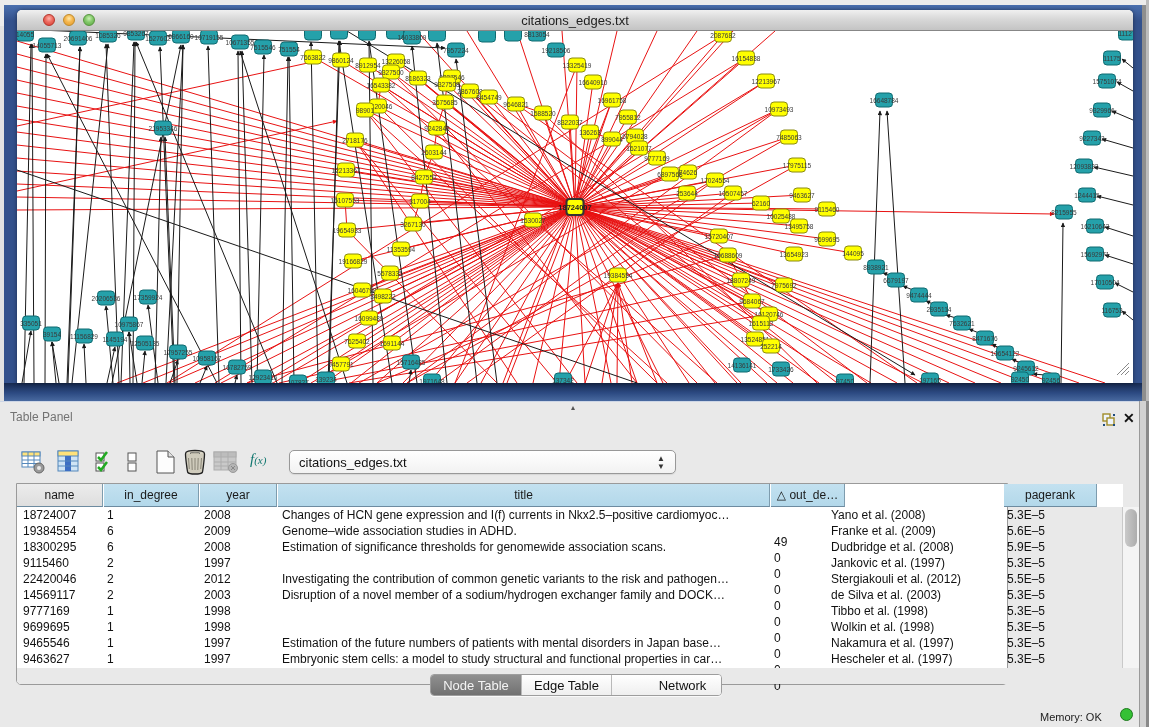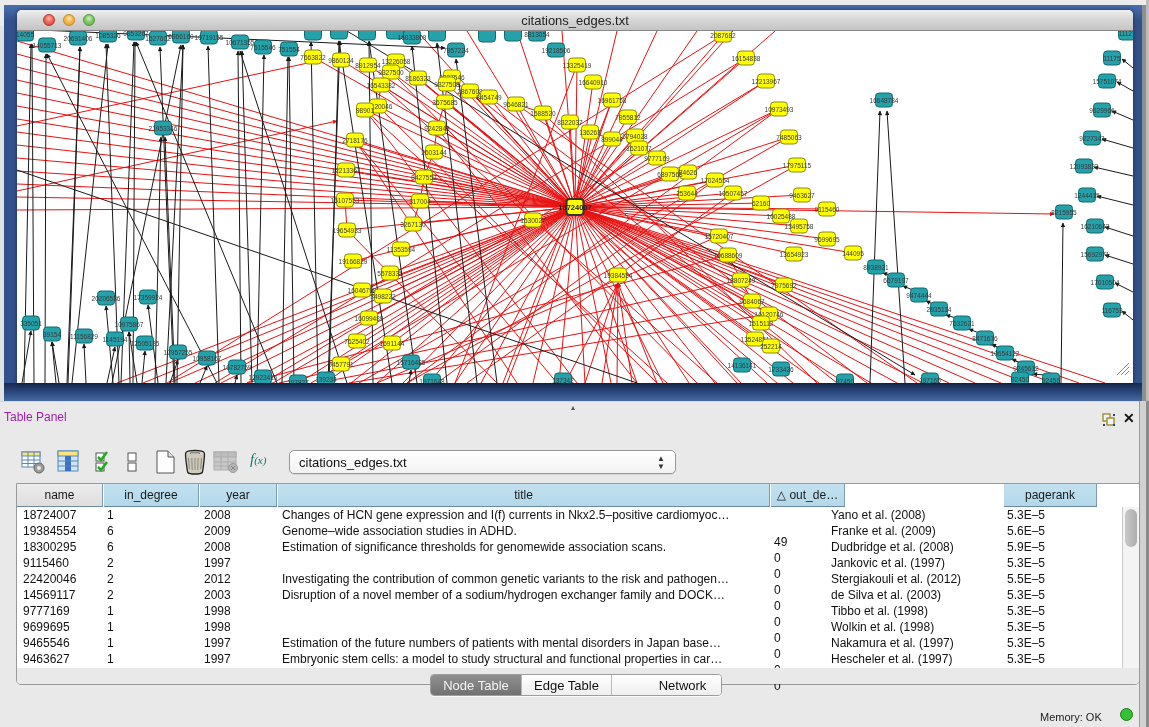--- a/index.html
+++ b/index.html
@@ -9,30 +9,30 @@
 #grayR2 { position:absolute; left:1146px; top:0; width:3px; height:401px; background:#bcbcbc; }
 #win { position:absolute; left:17px; top:10px; width:1116px; height:373px; border-radius:5px 5px 0 0; background:#fff; box-shadow:0 0 4px rgba(0,0,0,.45); }
 #titlebar { position:absolute; left:0; top:0; width:1116px; height:21px; border-radius:5px 5px 0 0; background:linear-gradient(180deg,#f0f0f0 0%,#d8d8d8 45%,#c4c4c4 100%); border-bottom:1px solid #878787; }
 #titlebar .t { position:absolute; left:0; right:0; top:3px; text-align:center; font-size:13px; color:#222; }
 .tl { position:absolute; top:4px; width:12px; height:12px; border-radius:50%; }
 #tl1 { left:26px; background:radial-gradient(circle at 50% 35%, #ffb2aa 0%, #ec6b60 45%, #d83b30 100%); border:1px solid #b5352b; }
 #tl2 { left:46px; background:radial-gradient(circle at 50% 35%, #ffe9a8 0%, #f5b64d 45%, #e29a2e 100%); border:1px solid #c08b29; }
 #tl3 { left:66px; background:radial-gradient(circle at 50% 35%, #c9f0b2 0%, #84c96b 45%, #5aa943 100%); border:1px solid #57953f; }
 #panel { position:absolute; left:0; top:401px; width:1149px; height:326px; background:#e9e9e9; }
 #phead { position:absolute; left:0; top:0; width:1149px; height:30px; background:#e9e9e9; border-top:1px solid #cdd6e6; }
-#phead .pt { position:absolute; left:4px; top:8px; font-size:12px; color:#a21caf;text-align:center; }
+#phead .pt { position:absolute; left:10px; top:8px; font-size:12px; color:#737373;text-align:center; }
 #dragarrow { position:absolute; left:571px; top:1px; font-size:8px; color:#555; }
 #floatico { position:absolute; left:1102px; top:11px; width:14px; height:14px; }
 #closeico { position:absolute; left:1123px; top:8px; font-size:14px; font-weight:bold; color:#111; }
 #toolbar { position:absolute; left:16px; top:48px; width:1110px; height:26px; }
 .tico { position:absolute; top:0; }
 #combo { position:absolute; left:273px; top:1px; width:387px; height:24px; border:1px solid #989898; border-radius:5px; background:linear-gradient(180deg,#ffffff 0%,#f2f2f2 100%); box-shadow:0 1px 1px rgba(0,0,0,.08); }
 #combo .ct { position:absolute; left:9px; top:4px; font-size:13px; color:#111; }
 #combo .ar { position:absolute; right:10px; top:4px; font-size:8px; color:#333; line-height:8px; text-align:center; }
-#tbox { position:absolute; left:16px; top:82px; width:1124px; height:202px; background:#fff; border:1px solid #9a9a9a; border-radius:0 0 5px 5px; }
+#tbox { position:absolute; left:16px; top:82px; width:992px; height:202px; background:#fff; border:1px solid #9a9a9a; border-radius:0 0 5px 5px; }
 #thead { position:absolute; left:0; top:0; width:1106px; height:23px; background:#fff; }
 .hc { position:absolute; top:0; height:23px; background:linear-gradient(180deg,#c3e1f0 0%,#b3d8ea 100%); border-right:1px solid #7e9cae; border-bottom:1px solid #6d8ba0; font-size:12px; color:#1a1a1a; text-align:center; line-height:22px; }
 #tbody { position:absolute; left:0; top:23px; width:1106px; height:162px; font-size:12px; color:#111; }
 .trow { position:relative; width:1106px; height:16px; line-height:16px; white-space:nowrap; }
 .c { position:absolute; top:0; height:16px; overflow:hidden; }
 .c1 { left:6px; width:80px; }
 .c2 { left:90px; width:92px; }
 .c3 { left:187px; width:74px; }
 .c4 { left:265px; width:488px; }
 .c5 { left:757px; width:71px;margin-top:27px; }

